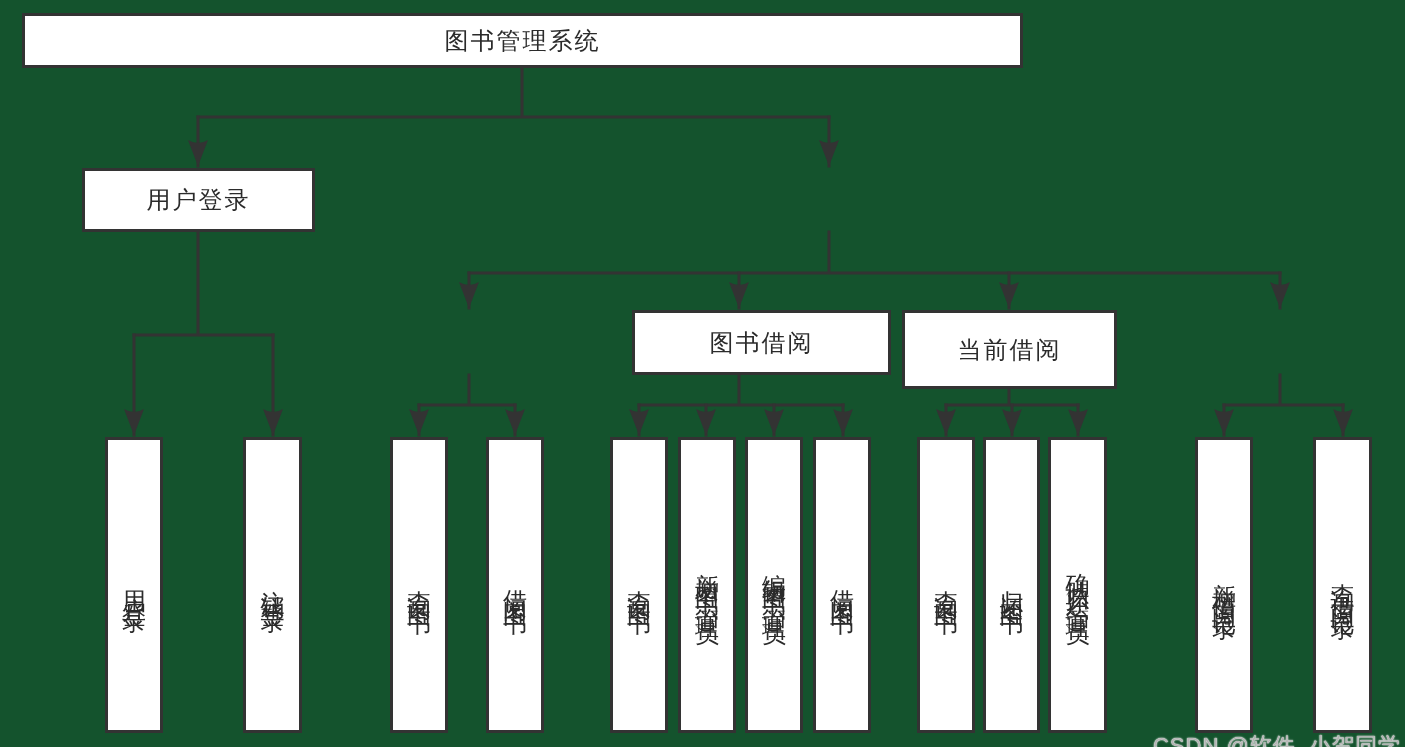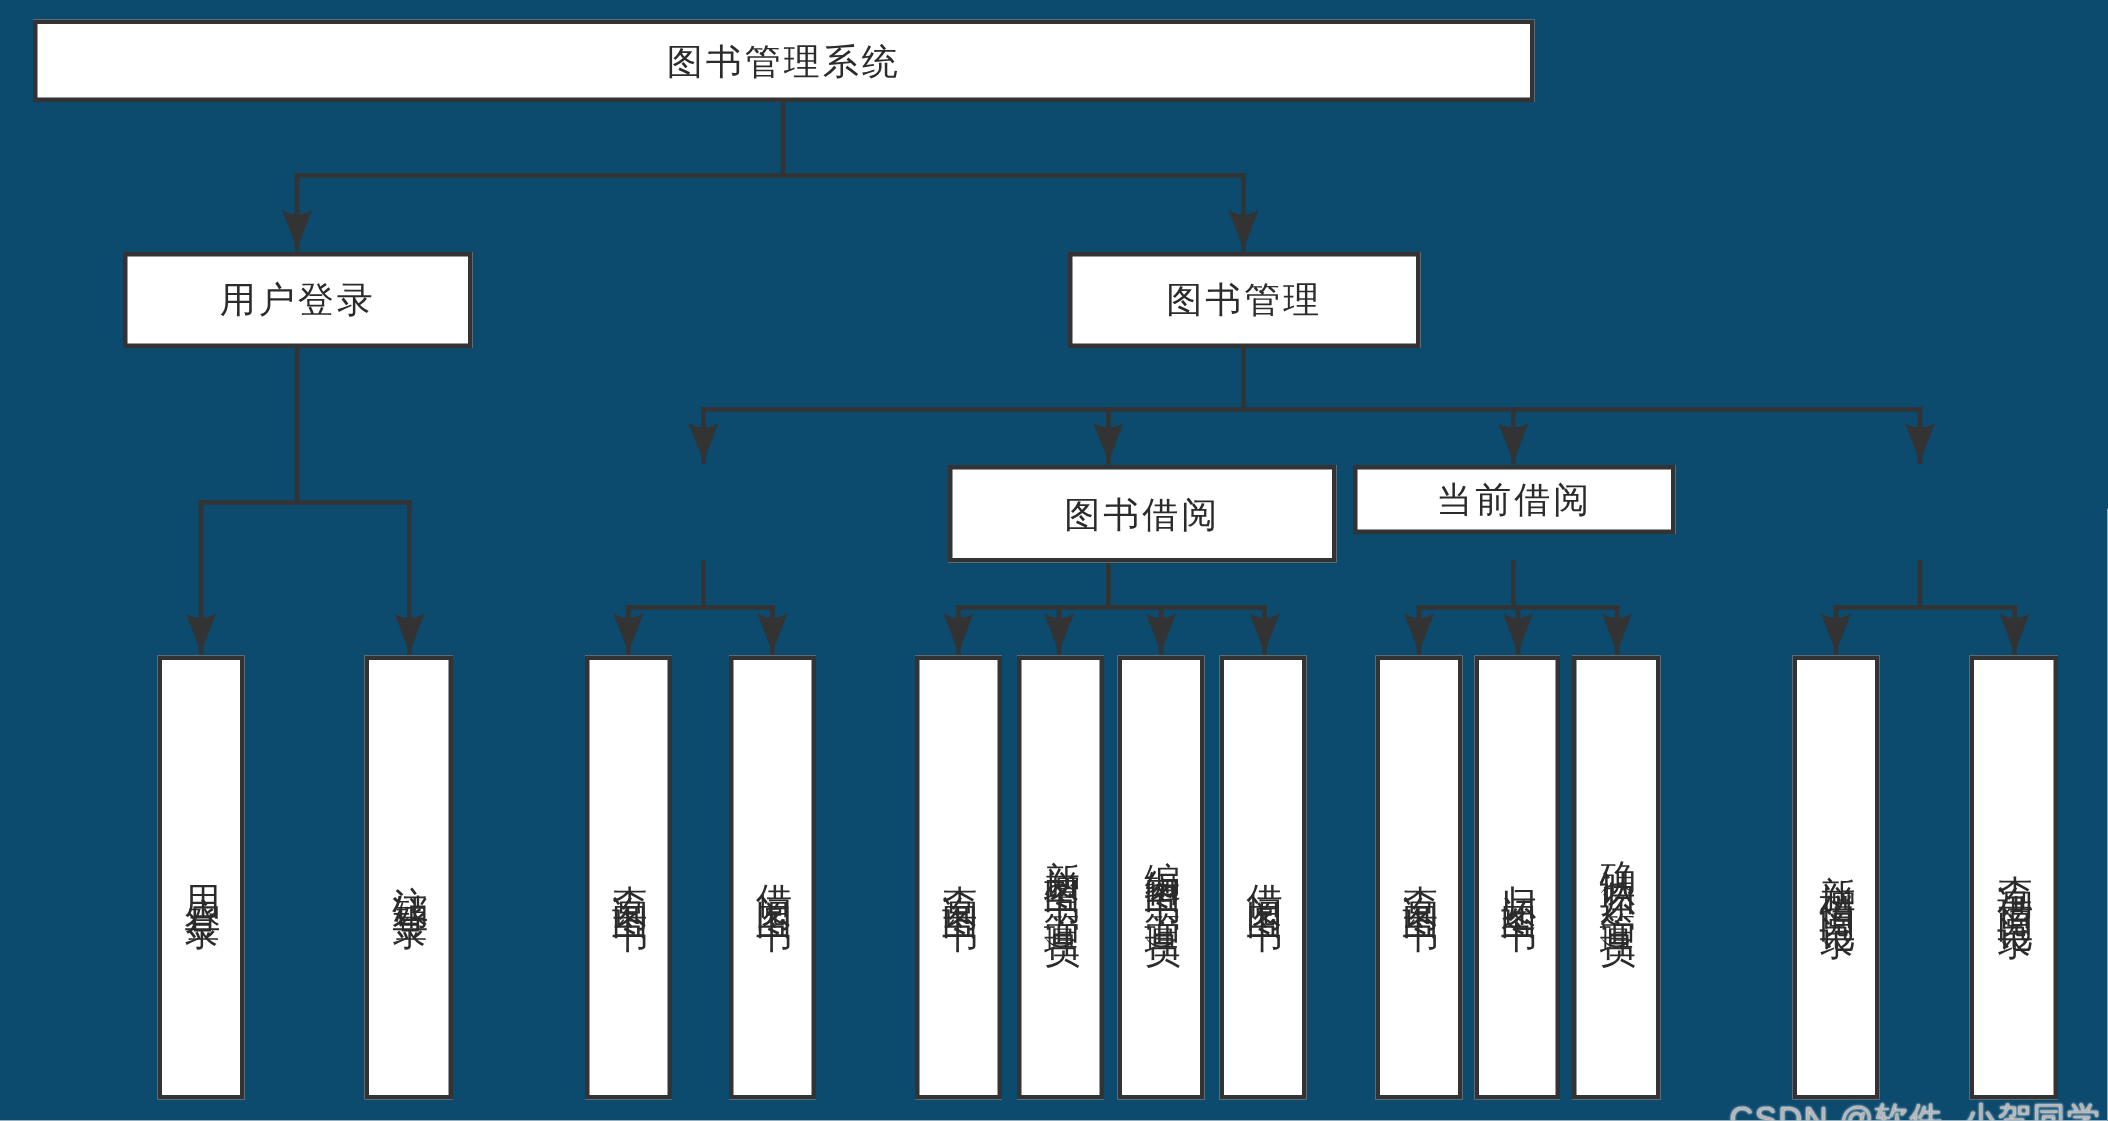--- a/index.html
+++ b/index.html
@@ -1,19 +1,19 @@
 <!DOCTYPE html>
 <html style="--line: #333333; --text: #2b2b2b; --wm: #b4b4b4;"><head>
 <meta charset="utf-8">
 <style>
   html,body { margin:0; padding:0; background:#ffffff; }
   .stage {
     position:relative;
     width:1405px; height:747px;
-    background:#0c4a6e;
+    background:#14532d;
     font-family:"Liberation Sans", sans-serif;
     overflow:hidden;
   }
   .connectors {
     position:absolute; left:0; top:0;
     width:1405px; height:747px;
     pointer-events:none;
     color:var(--line,#333333);
   }
   .connectors path.ln { stroke:var(--line,#333333); stroke-width:3; fill:none; stroke-linecap:square; }
@@ -93,28 +93,25 @@
     <path class="ln" d="M1343,405 V435" marker-end="url(#arw)"></path>
   </svg>
 
   <div class="node" style="left:22px;top:13px;width:1001px;height:55px">
     <span class="hlabel">图书管理系统</span>
   </div>
 
   <div class="node" style="left:82px;top:168px;width:233px;height:64px">
     <span class="hlabel">用户登录</span>
   </div>
-  <div class="node" style="left:712px;top:168px;width:235px;height:64px">
-    <span class="hlabel">图书管理</span>
-  </div>
 
   <div class="node" style="left:632px;top:310px;width:259px;height:65px">
     <span class="hlabel">图书借阅</span>
   </div>
-  <div class="node" style="left:902px;top:310px;width:215px;height:46px">
+  <div class="node" style="left:902px;top:310px;width:215px;height:79px">
     <span class="hlabel">当前借阅</span>
   </div>
 
   <div class="node leaf" style="left:105px;top:437px;width:58px;height:296px">
     <span class="vtext">用户登录</span>
   </div>
   <div class="node leaf" style="left:243px;top:437px;width:59px;height:296px">
     <span class="vtext">注销登录</span>
   </div>
 

